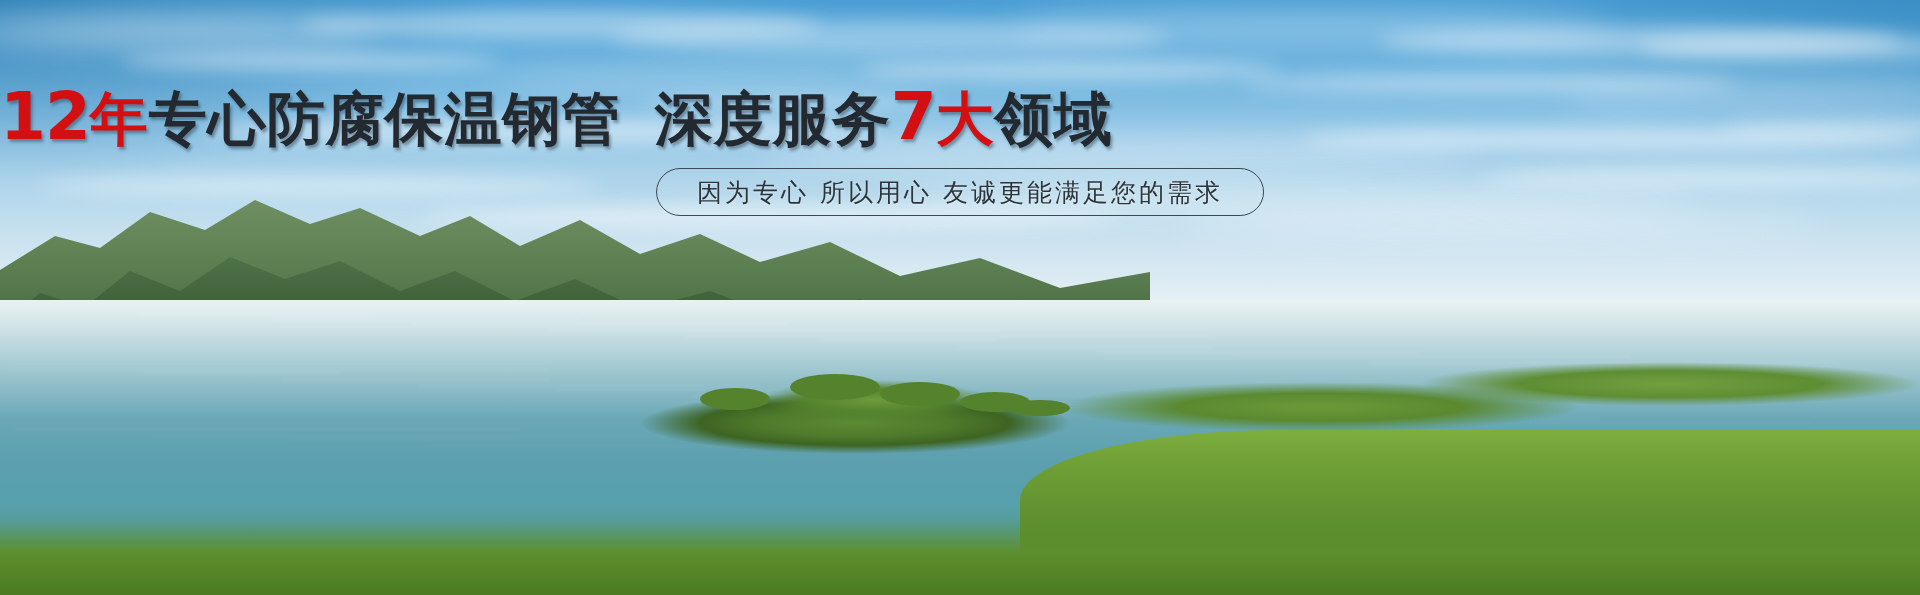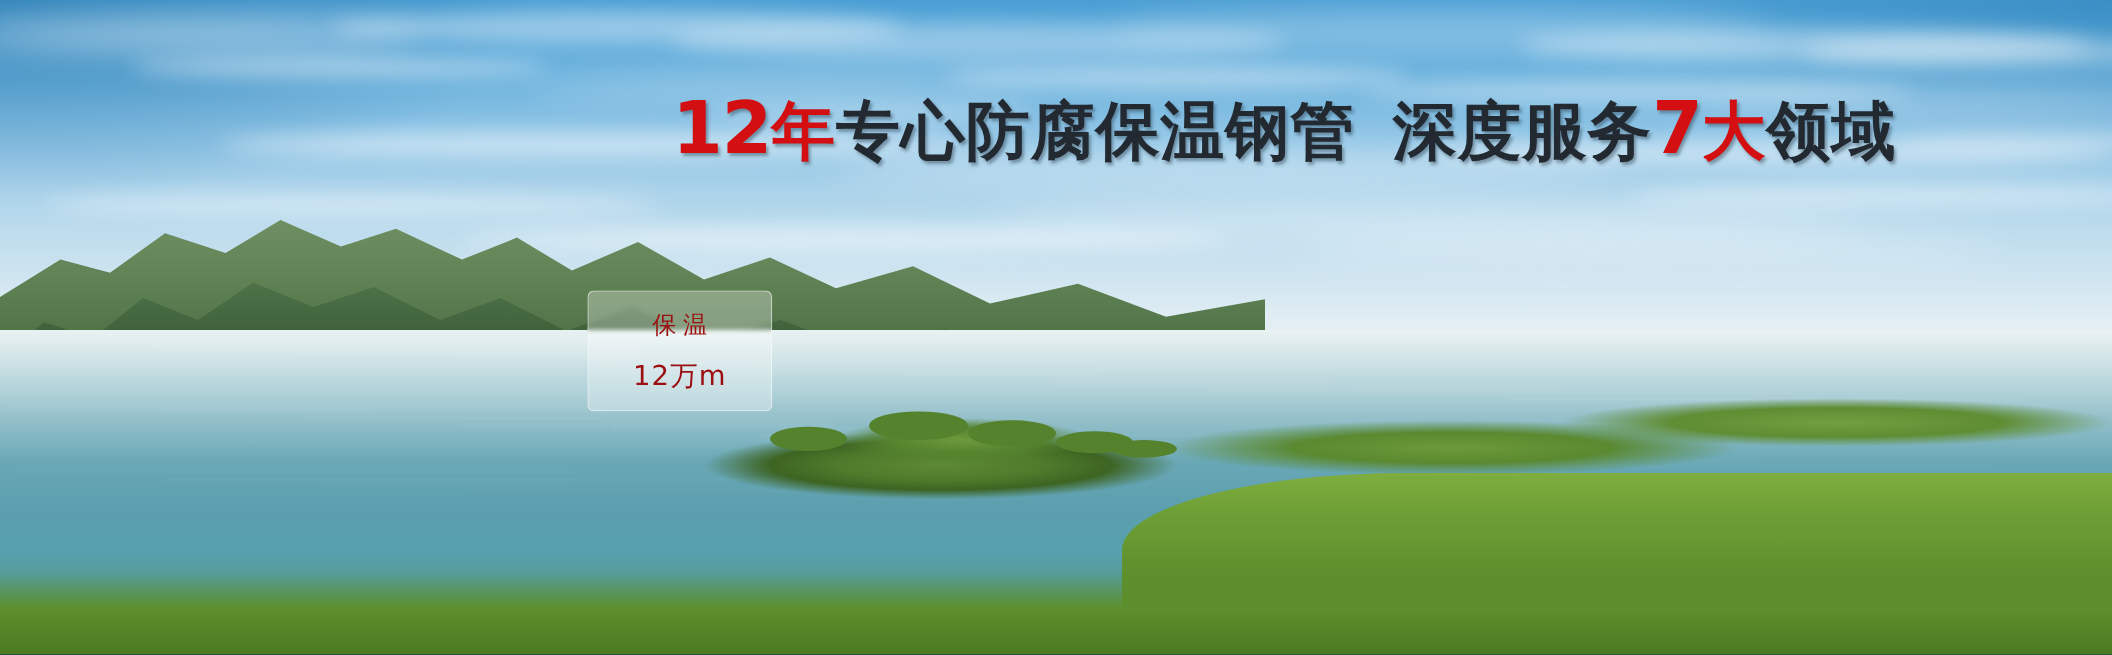--- a/index.html
+++ b/index.html
@@ -93,21 +93,21 @@
   .bank-left {
     position:absolute; left:0; top:345px; width:300px; height:30px;
     background:radial-gradient(ellipse 150px 15px at 30% 50%, rgba(70,105,45,.6), rgba(70,105,45,0) 75%);
   }
 
   
   .content { position:absolute; left:0; top:0; width:1920px; height:595px; }
 
   .headline {
     position:absolute; left:0; top:84px; width:1724px;
-    text-align:right;
+    text-align:left;
     font-family:"DejaVu Sans","Liberation Sans",sans-serif;
     font-weight:bold;
     font-size:58px;
     line-height:66px;
     letter-spacing:1px;
     white-space:nowrap;
     text-shadow:2px 3px 3px rgba(40,60,75,.45);
   }
   .h-red { color:#d40f12; }
   .h-dark { color:#222930; }
@@ -260,22 +260,21 @@
     <div class="island-sm" style="position: absolute; left: 1010px; top: 400px; width: 60px; height: 16px; background: rgb(85, 131, 45); border-radius: 50%;"></div>
     <div class="grass-right"></div>
   <div class="grass-bottom"></div>
 
   <div class="content">
 
     <div class="headline">
       <span class="h-red h-num">12</span><span class="h-red">年</span><span class="h-dark">专心防腐保温钢管</span><span class="h-gap"></span><span class="h-dark">深度服务</span><span class="h-red h-num">7</span><span class="h-red">大</span><span class="h-dark">领域</span>
     </div>
 
+    <div class="subpill">
+      <span class="subpill-text">因为专心 所以用心  友诚更能满足您的需求</span>
+    </div>
 
     <div class="cards" id="cards">
-        <div class="card">
-          <div class="card-label">保温</div>
-          <div class="card-value">12万m</div>
-        </div>
       </div>
 
   </div>
 </div>
 
 </body></html>

